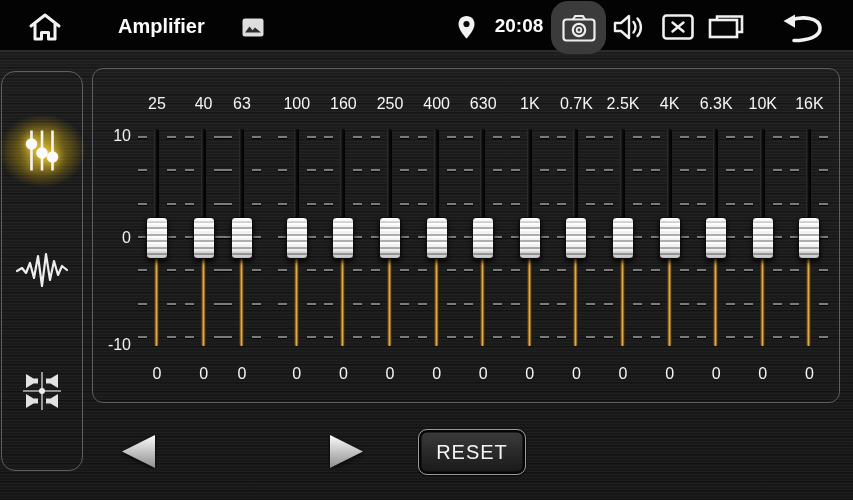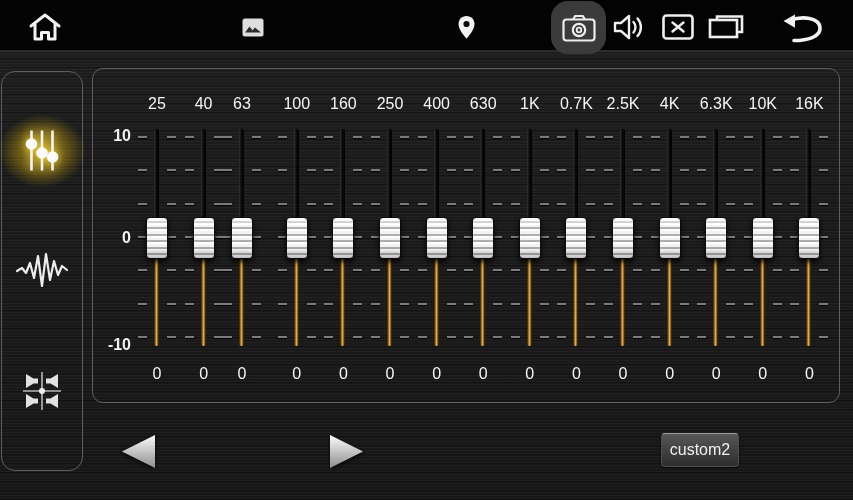--- a/index.html
+++ b/index.html
@@ -17,21 +17,21 @@
   .cam-pill{position:absolute;left:551px;top:1px;width:55px;height:53px;background:#3b3b3b;border-radius:17px;border:none;display:flex;align-items:center;justify-content:center;cursor:pointer;}
   
   .sidepanel{position:absolute;left:1px;top:71px;width:82px;height:400px;border:1px solid #5f5f5f;border-radius:14px;}
   .side-item{position:absolute;left:0;width:100%;height:70px;background:none;border:none;display:flex;align-items:center;justify-content:center;cursor:pointer;}
   .side-item.active::before{content:"";position:absolute;left:50%;top:50%;width:86px;height:72px;transform:translate(-50%,-50%);
     background:radial-gradient(ellipse at center, rgba(250,215,40,0.62) 0%, rgba(235,190,10,0.30) 45%, rgba(235,190,10,0) 72%);}
   .side-item.active svg{filter:drop-shadow(0 0 5px #ffd93a);}
   .side-item svg{position:relative;}
   
   .eqpanel{position:absolute;left:92px;top:68px;width:748px;height:335px;border:1px solid #5f5f5f;border-radius:11px;}
-  .scale-lbl{position:absolute;left:0;width:38px;text-align:right;font-size:16px;font-weight:bold;color:#f0f0f0;}
+  .scale-lbl{position:absolute;left:0;width:38px;text-align:right;font-size:16px;font-weight:normal;color:#f0f0f0;}
   .band{position:absolute;top:0;width:46px;height:334px;}
   .band .freq{position:absolute;top:26px;left:0;width:100%;text-align:center;font-size:16px;color:#f5f5f5;}
   .band .val{position:absolute;top:296px;left:0;width:100%;text-align:center;font-size:16px;color:#f5f5f5;}
   .tick{position:absolute;left:4px;right:4px;height:2px;}
   .tick::before,.tick::after{content:"";position:absolute;top:0;width:9px;height:2px;background:#7b7b7b;box-shadow:0 1px 1px rgba(0,0,0,.9);}
   .tick::before{left:0;} .tick::after{right:0;}
   .track-top{position:absolute;left:20px;width:5px;top:60px;height:109px;border-radius:2px 2px 0 0;
     background:linear-gradient(90deg,#333 0%,#0b0b0b 45%,#000 100%);}
   .track-bottom{position:absolute;left:20px;width:5px;top:169px;height:108px;border-radius:0 0 2px 2px;
     background:linear-gradient(90deg,#1c1206 0%,#9a6f24 30%,#e6b050 52%,#6b4c15 78%,#140c03 100%);}
@@ -57,35 +57,37 @@
 <div class="screen">
 
   <div class="topbar">
     <button class="tb-btn" style="left:24px;top:9px;width:42px;height:36px;">
       <svg width="36" height="32" viewBox="0 0 36 32">
         <path d="M4 15 L18 4 L32 15" fill="none" stroke="#f2f2f2" stroke-width="3" stroke-linecap="round" stroke-linejoin="round"></path>
         <path d="M8 13 V28 H14.5 V21.5 H21.5 V28 H28 V13" fill="none" stroke="#f2f2f2" stroke-width="3" stroke-linejoin="round"></path>
       </svg>
     </button>
 
+    <div class="tb-title">Amplifier</div>
 
     <button class="tb-btn" style="left:240px;top:16px;width:26px;height:22px;">
       <svg width="22" height="19" viewBox="0 0 22 19">
         <rect x="0.5" y="0.5" width="21" height="18" rx="2.5" fill="#dedede"></rect>
         <path d="M3 14.5 L7.5 8.5 L10.5 12.2 L13 9.5 L19 14.5 Z" fill="#2d2d2d"></path>
       </svg>
     </button>
 
     <span class="tb-btn" style="left:456px;top:14px;width:20px;height:26px;">
       <svg width="19" height="25" viewBox="0 0 19 25">
         <path d="M9.5 1 C4.8 1 1.5 4.6 1.5 9 c0 6.4 8 14.5 8 14.5 s8 -8.1 8 -14.5 C17.5 4.6 14.2 1 9.5 1 z" fill="#f2f2f2"></path>
         <circle cx="9.5" cy="9" r="3.1" fill="#0a0a0a"></circle>
       </svg>
     </span>
 
+    <div class="tb-time">20:08</div>
 
     <button class="cam-pill">
       <svg width="36" height="30" viewBox="0 0 36 30">
         <path d="M12 6.5 L14.2 3 h7.6 L24 6.5" fill="none" stroke="#ededed" stroke-width="2.2"></path>
         <rect x="2.5" y="6.5" width="31" height="21" rx="3" fill="none" stroke="#ededed" stroke-width="2.2"></rect>
         <circle cx="18" cy="17" r="6.2" fill="none" stroke="#ededed" stroke-width="2.2"></circle>
         <circle cx="18" cy="17" r="2.3" fill="none" stroke="#ededed" stroke-width="1.8"></circle>
       </svg>
     </button>
 
@@ -400,14 +402,14 @@
       <defs>
           <linearGradient id="agr" x1="0" y1="0" x2="0" y2="1">
         <stop offset="0" stop-color="#fcfcfc"></stop>
             <stop offset="1" stop-color="#8e8e8e"></stop>
           </linearGradient>
         </defs>
       <polygon points="2,1 35,17.5 2,34" fill="url(#agr)" style="filter:drop-shadow(0 2px 2px rgba(0,0,0,.7))"></polygon>
     </svg>
   </button>
 
-  <button class="custom-btn" style="left:661px;">custom2</button>
+  <button class="reset-btn">RESET</button>
 </div>
 
 </body></html>

